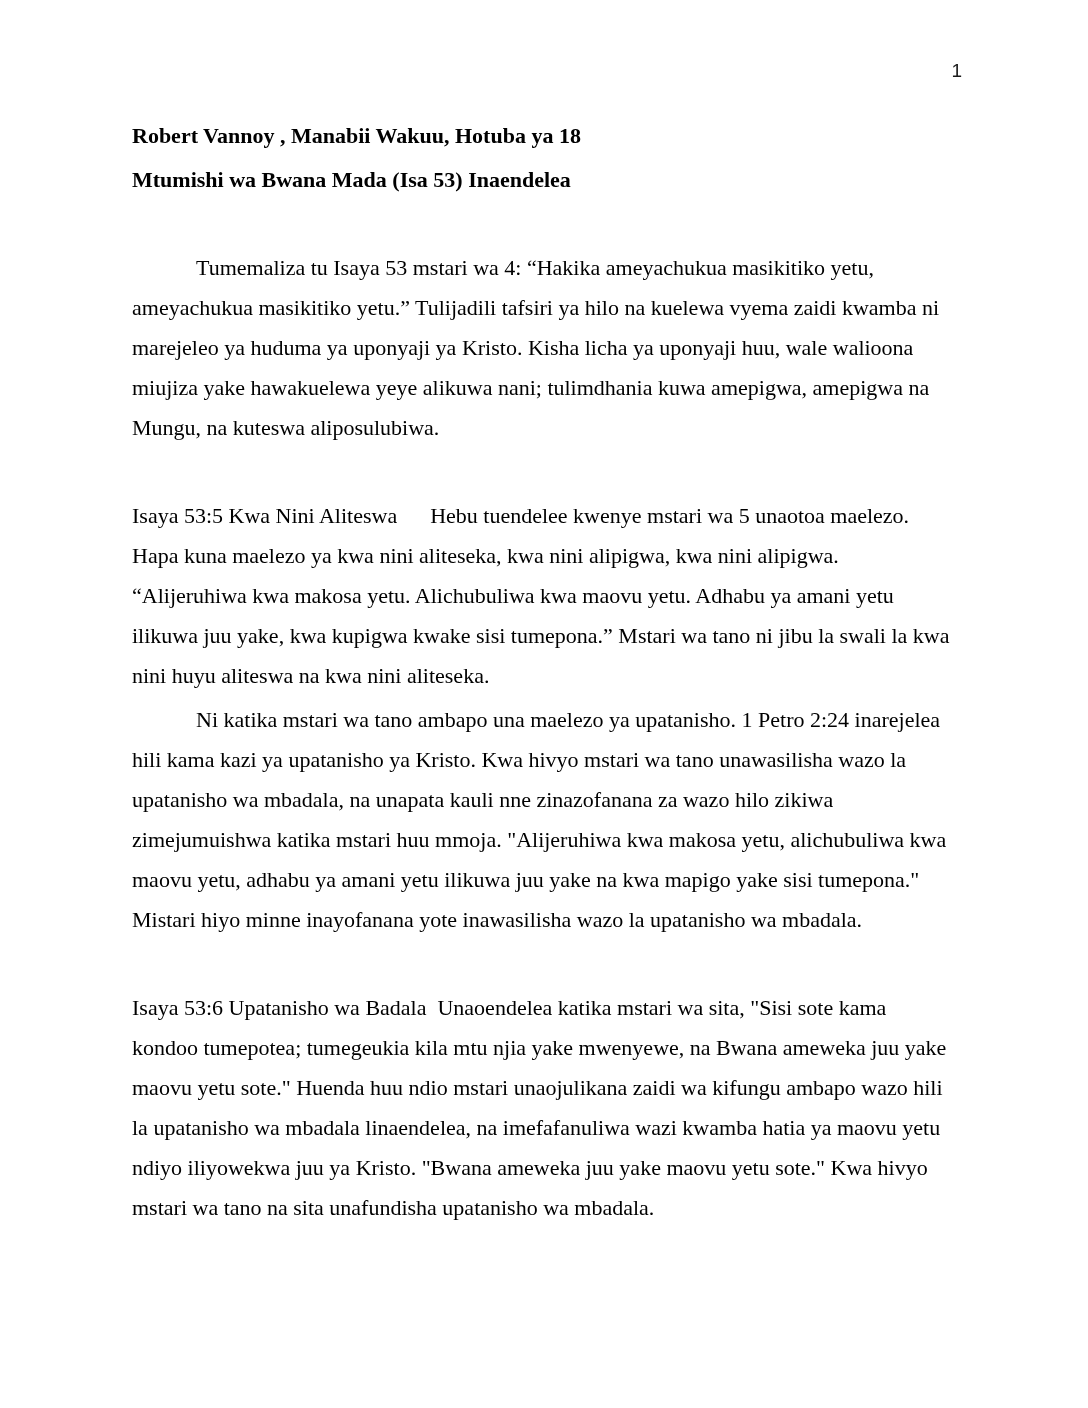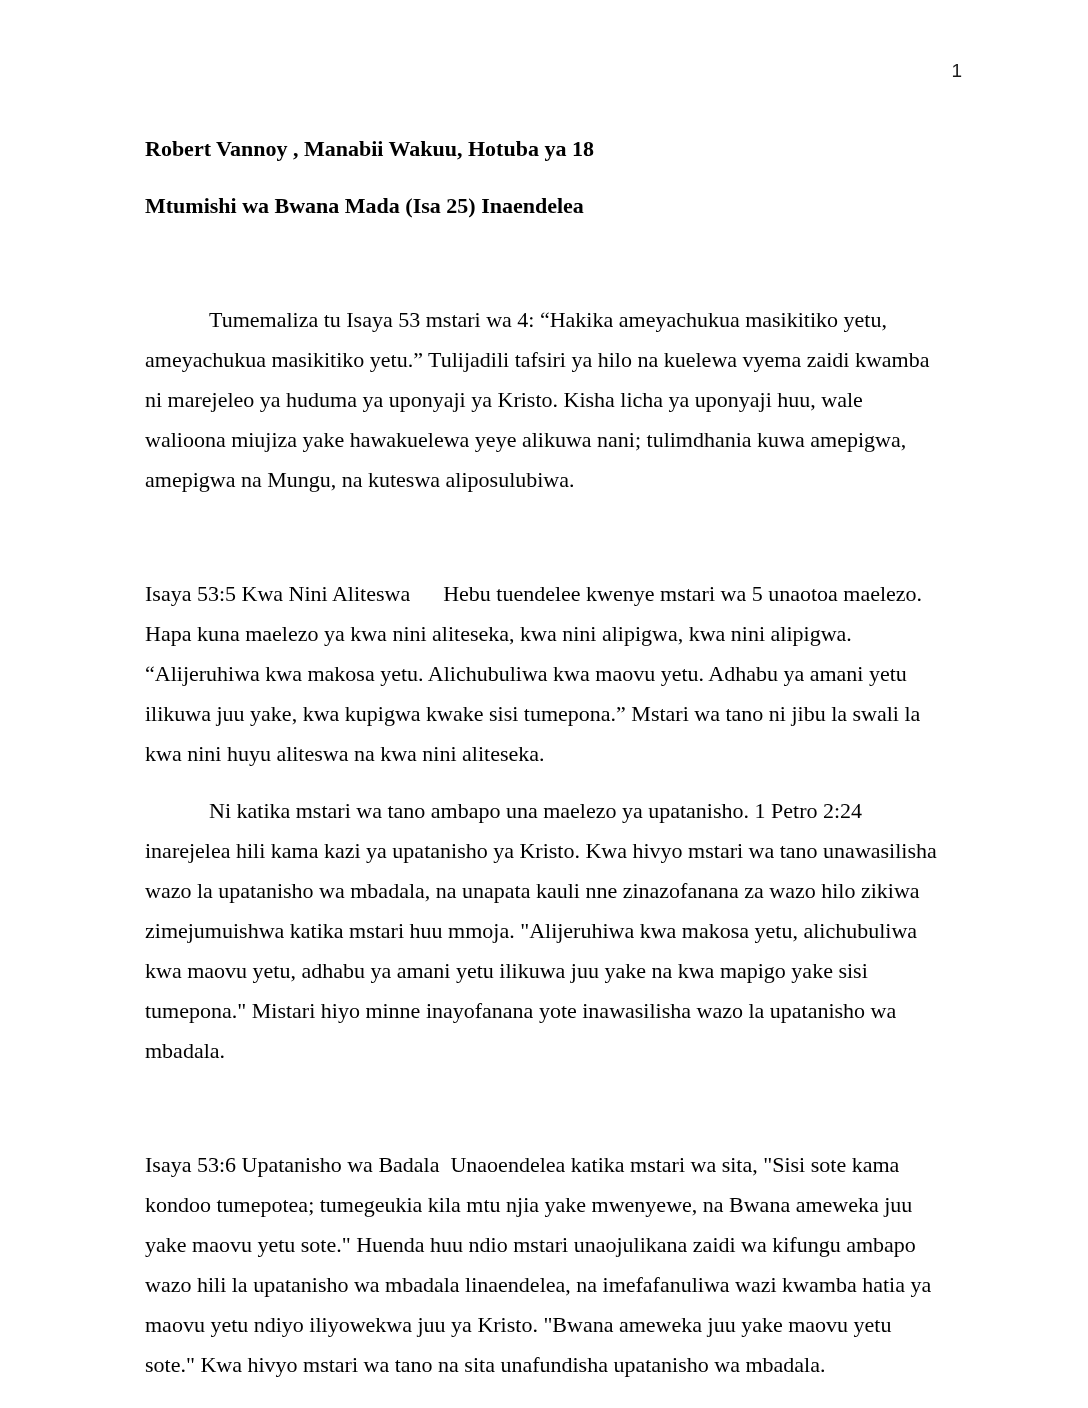--- a/index.html
+++ b/index.html
@@ -25,21 +25,21 @@
     line-height: 22px;
     color: #1a1a1a;
   }
   .content {
     position: absolute;
     left: 128px;
     top: 112px;
     width: 832px;
   }
   p.block {
-    margin: 17px;
+    margin: 4px;
     font-size: 22px;
     line-height: 40px;
     white-space: pre-wrap;
     word-wrap: break-word;
   }
   p.block.bold {
     font-weight: bold;
   }
   p.block.indent {
     text-indent: 64px;
@@ -48,21 +48,21 @@
     height: 40px;
   }
 </style>
 </head>
 <body>
 
 <div class="page">
   <div class="page-number">1</div>
   <div class="content">
       <p class="block bold">Robert Vannoy , Manabii Wakuu, Hotuba ya 18</p>
-      <p class="block bold">Mtumishi wa Bwana Mada (Isa 25) Inaendelea</p>
+      <p class="block bold">Mtumishi wa Bwana Mada (Isa 53) Inaendelea</p>
       <p class="block blank"></p>
       <p class="block indent">Tumemaliza tu Isaya 53 mstari wa 4: “Hakika ameyachukua masikitiko yetu, ameyachukua masikitiko yetu.” Tulijadili tafsiri ya hilo na kuelewa vyema zaidi kwamba ni marejeleo ya huduma ya uponyaji ya Kristo. Kisha licha ya uponyaji huu, wale walioona miujiza yake hawakuelewa yeye alikuwa nani; tulimdhania kuwa amepigwa, amepigwa na Mungu, na kuteswa aliposulubiwa.</p>
       <p class="block blank"></p>
       <p class="block">Isaya 53:5 Kwa Nini Aliteswa      Hebu tuendelee kwenye mstari wa 5 unaotoa maelezo. Hapa kuna maelezo ya kwa nini aliteseka, kwa nini alipigwa, kwa nini alipigwa. “Alijeruhiwa kwa makosa yetu. Alichubuliwa kwa maovu yetu. Adhabu ya amani yetu ilikuwa juu yake, kwa kupigwa kwake sisi tumepona.” Mstari wa tano ni jibu la swali la kwa nini huyu aliteswa na kwa nini aliteseka.</p>
       <p class="block indent">Ni katika mstari wa tano ambapo una maelezo ya upatanisho. 1 Petro 2:24 inarejelea hili kama kazi ya upatanisho ya Kristo. Kwa hivyo mstari wa tano unawasilisha wazo la upatanisho wa mbadala, na unapata kauli nne zinazofanana za wazo hilo zikiwa zimejumuishwa katika mstari huu mmoja. "Alijeruhiwa kwa makosa yetu, alichubuliwa kwa maovu yetu, adhabu ya amani yetu ilikuwa juu yake na kwa mapigo yake sisi tumepona." Mistari hiyo minne inayofanana yote inawasilisha wazo la upatanisho wa mbadala.</p>
       <p class="block blank"></p>
       <p class="block">Isaya 53:6 Upatanisho wa Badala  Unaoendelea katika mstari wa sita, "Sisi sote kama kondoo tumepotea; tumegeukia kila mtu njia yake mwenyewe, na Bwana ameweka juu yake maovu yetu sote." Huenda huu ndio mstari unaojulikana zaidi wa kifungu ambapo wazo hili la upatanisho wa mbadala linaendelea, na imefafanuliwa wazi kwamba hatia ya maovu yetu ndiyo iliyowekwa juu ya Kristo. "Bwana ameweka juu yake maovu yetu sote." Kwa hivyo mstari wa tano na sita unafundisha upatanisho wa mbadala.</p>
     </div>
 </div>
 

